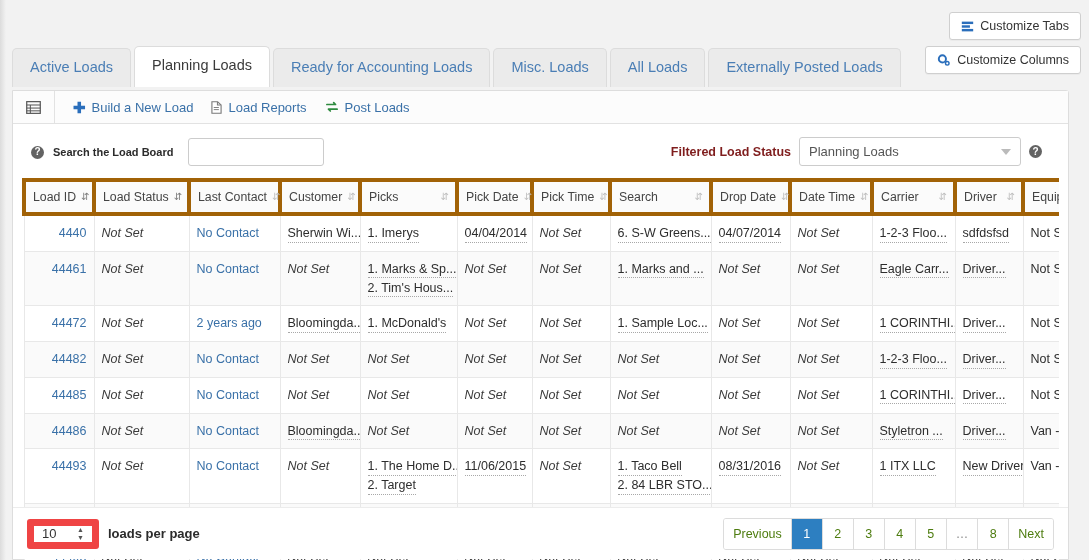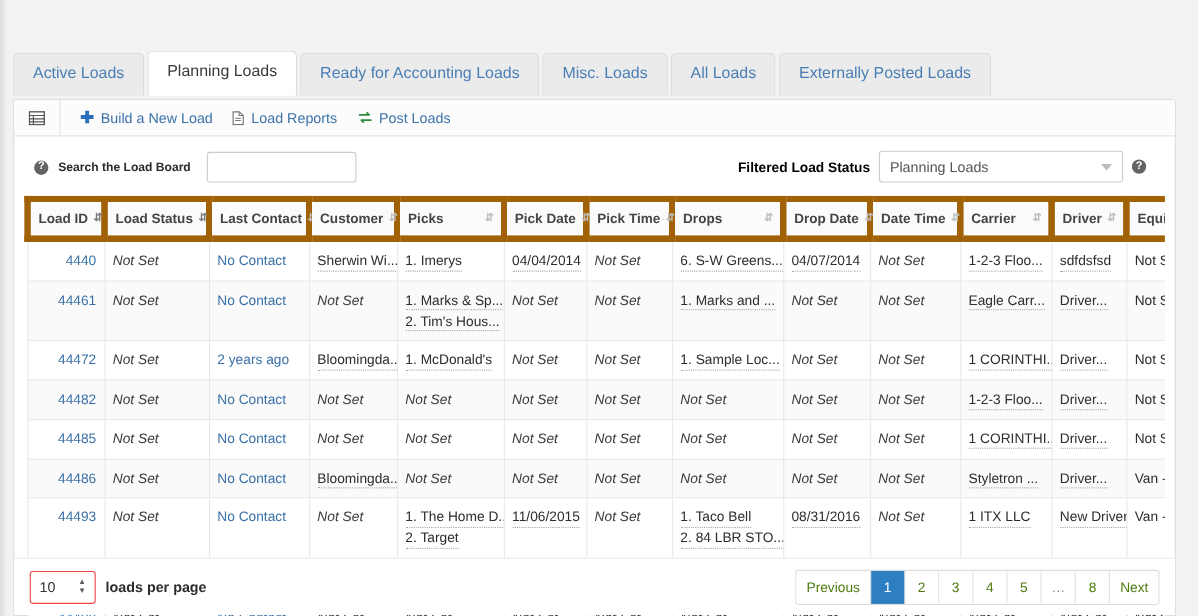--- a/index.html
+++ b/index.html
@@ -137,21 +137,21 @@
     font-size: 13px; padding: 3px 7px;
     color: #333;
     outline: none;
     font-family: "Liberation Sans", sans-serif;
   }
   .search-right {
     position: absolute;
     right: 26px; top: 13px;
     display: flex; align-items: center; gap: 8px;
   }
-  .fls-label { font-size: 12.5px; font-weight: bold; color: #000000; }
+  .fls-label { font-size: 12.5px; font-weight: bold; color: #7f1d1d; }
   .fls-select {
     width: 222px; height: 29px;
     border: 1px solid #ccc; border-radius: 3px;
     background: #fff;
     display: flex; align-items: center;
     padding: 0 9px;
     font-size: 13px; color: #555;
     position: relative;
     cursor: pointer;
   }
@@ -172,23 +172,23 @@
     position: relative;
   }
   table.grid {
     border-collapse: collapse;
     table-layout: fixed;
     width: 1137px;
     font-size: 12.5px;
   }
   table.grid th {
     background: #fbfbfb;
-    border: 6px solid #a16207;
+    border: 4px solid #a16207;
     color: #444;
-    font-weight: bold;
+    font-weight: normal;
     font-size: 12.3px;
     padding: 8px 7px;
     text-align: center;
     white-space: nowrap;
     position: relative;
     cursor: pointer;
   }
   table.grid th .thin {
     display: inline-flex;
     align-items: center;
@@ -228,22 +228,22 @@
     height: 52px;
     border-top: 1px solid #ececec;
     display: flex;
     align-items: center;
     justify-content: space-between;
     padding: 0 14px;
     background: #fff;
   }
   .perpage { display: flex; align-items: center; gap: 9px; }
   .spinner {
-    width: 60px; height: 30px;
-    border: 1px solid #ef4444; border-radius: 3px;
+    width: 72px; height: 30px;
+    border: 7px solid #ef4444; border-radius: 3px;
     background: #fff;
     display: flex; align-items: center;
     padding: 0 8px;
     font-size: 13px; color: #333;
     position: relative;
     cursor: pointer;
   }
   .spin-arrows {
     position: absolute; right: 8px; top: 50%;
     transform: translateY(-50%);
@@ -273,20 +273,41 @@
     background: linear-gradient(90deg,#dcdcdc,#f2f2f2);
     pointer-events: none;
   }
 </style>
 </head>
 <body>
 
 <div id="app">
   <div class="edge"></div>
 
+  <div class="customize-stack">
+    <div class="customize-btn">
+      <span class="ic">
+        <svg width="13" height="13" viewBox="0 0 16 16">
+            <rect x="1" y="2" width="14" height="3" fill="#2a6ebb"></rect>
+            <rect x="1" y="6.5" width="10" height="3" fill="#2a6ebb"></rect>
+            <rect x="1" y="11" width="14" height="3" fill="#2a6ebb"></rect>
+          </svg>
+      </span>
+      <span>Customize Tabs</span>
+    </div>
+    <div class="customize-btn">
+      <span class="ic">
+        <svg width="14" height="13" viewBox="0 0 16 16">
+          <circle cx="6" cy="6" r="4.4" fill="none" stroke="#2a6ebb" stroke-width="2.4"></circle>
+          <circle cx="12" cy="11.5" r="2.2" fill="none" stroke="#2a6ebb" stroke-width="1.8"></circle>
+        </svg>
+      </span>
+      <span>Customize Columns</span>
+    </div>
+  </div>
 
   <div class="tabs">
     <div class="tab"><span>Active Loads</span></div>
     <div class="tab active"><span>Planning Loads</span></div>
     <div class="tab"><span>Ready for Accounting Loads</span></div>
     <div class="tab"><span>Misc. Loads</span></div>
     <div class="tab"><span>All Loads</span></div>
     <div class="tab"><span>Externally Posted Loads</span></div>
   </div>
 
@@ -385,21 +406,21 @@
                 </span></th>
             <th><span class="thin">
                   <span>Pick Date</span>
                   <span class="sort-ic">⇵</span>
                 </span></th>
             <th><span class="thin">
                   <span>Pick Time</span>
                   <span class="sort-ic">⇵</span>
                 </span></th>
             <th><span class="thin">
-                  <span>Drops</span>
+                  <span>Search</span>
                   <span class="sort-ic">⇵</span>
                 </span></th>
             <th><span class="thin">
                   <span>Drop Date</span>
                   <span class="sort-ic">⇵</span>
                 </span></th>
             <th><span class="thin">
                   <span>Date Time</span>
                   <span class="sort-ic">⇵</span>
                 </span></th>

